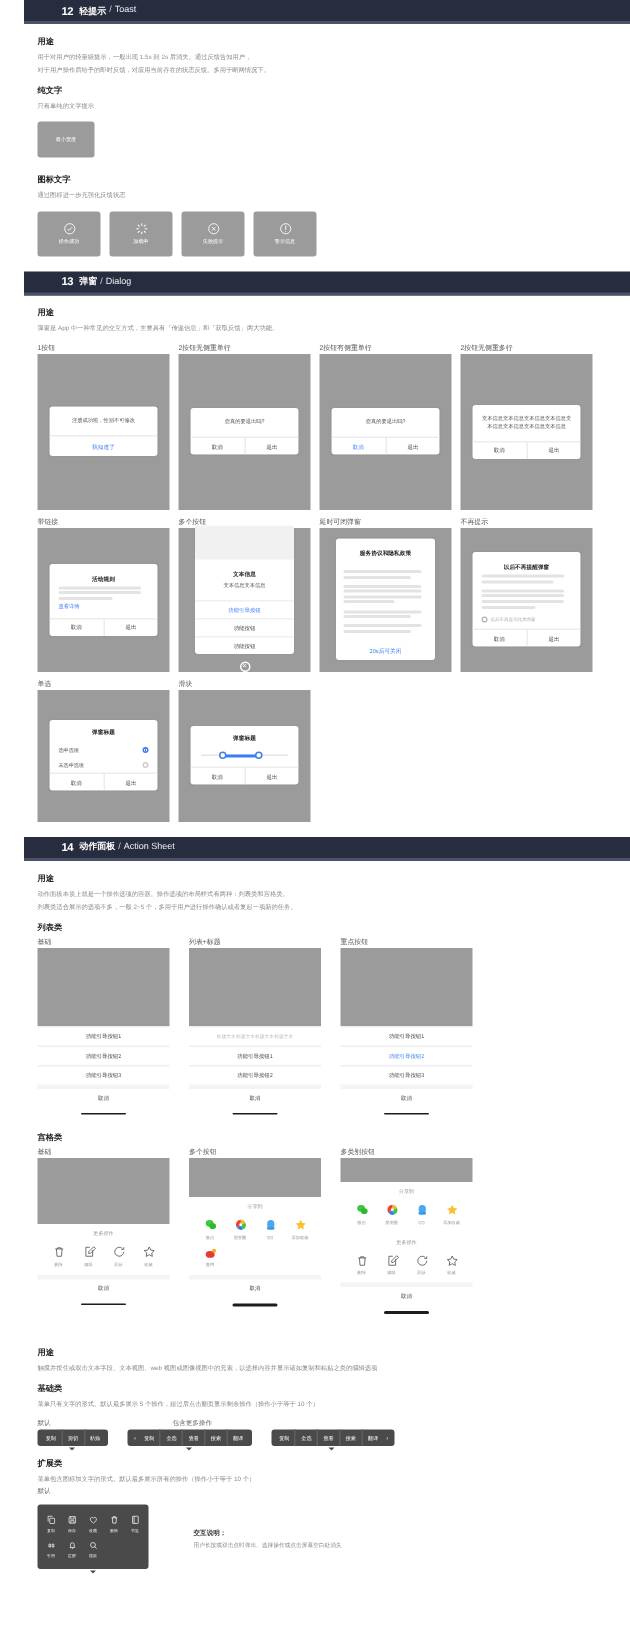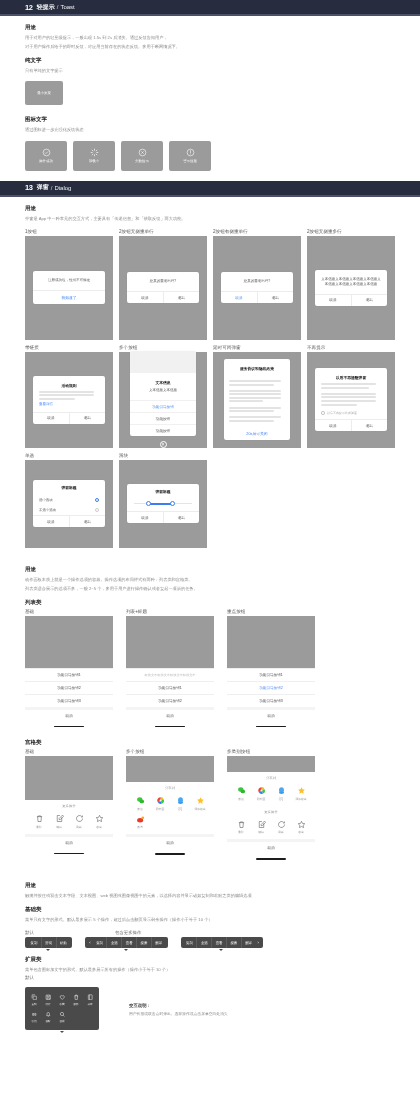--- a/index.html
+++ b/index.html
@@ -11,20 +11,21 @@
     -webkit-font-smoothing: antialiased;
   }
   .sec-header {
     background: #272d3f;
     color: #ffffff;
     height: 16px;
     display: flex;
     align-items: center;
     padding-left: 25px;
     border-bottom: 2px solid #4a5168;
+    margin-left: 16px;
   }
   .sec-num { font-size: 7.5px; font-weight: bold; margin-right: 4px; letter-spacing: -0.3px; }
   .sec-title-cn { font-size: 6px; font-weight: bold; }
   .sec-title-sep { font-size: 6px; margin: 0 2px; font-weight: 300; color: #cfd3dd; }
   .sec-title-en { font-size: 6px; font-weight: normal; color: #eef0f4; }
   .sec-body { padding: 8px 25px 10px 25px; }
   .h-block { font-size: 5.5px; font-weight: bold; color: #222; margin-bottom: 3px; }
   .desc { font-size: 4.2px; color: #8a8a8a; line-height: 1.7; margin-bottom: 2px; }
   .sub-label { font-size: 4.4px; color: #6b6b6b; margin-bottom: 2px; }
   .caption { font-size: 4.6px; color: #555; margin-bottom: 2px; }
@@ -467,20 +468,26 @@
             </div>
           </div>
         </div>
       </div>
 
     </div>
   </div>
 </div>
 
 <div>
+  <div class="sec-header">
+    <span class="sec-num">14</span>
+    <span class="sec-title-cn">动作面板</span>
+    <span class="sec-title-sep">/</span>
+    <span class="sec-title-en">Action Sheet</span>
+  </div>
   <div class="sec-body">
     <div class="h-block">用途</div>
     <div class="desc">动作面板本质上就是一个操作选项的容器。操作选项的布局样式有两种：列表类和宫格类。</div>
     <div class="desc">列表类适合展示的选项不多，一般 2~5 个，多用于用户进行操作确认或者复起一项新的任务。</div>
     <div class="gap-s"></div>
     <div class="h-block">列表类</div>
 
     <div class="grid-3">
 
       <div class="col">

